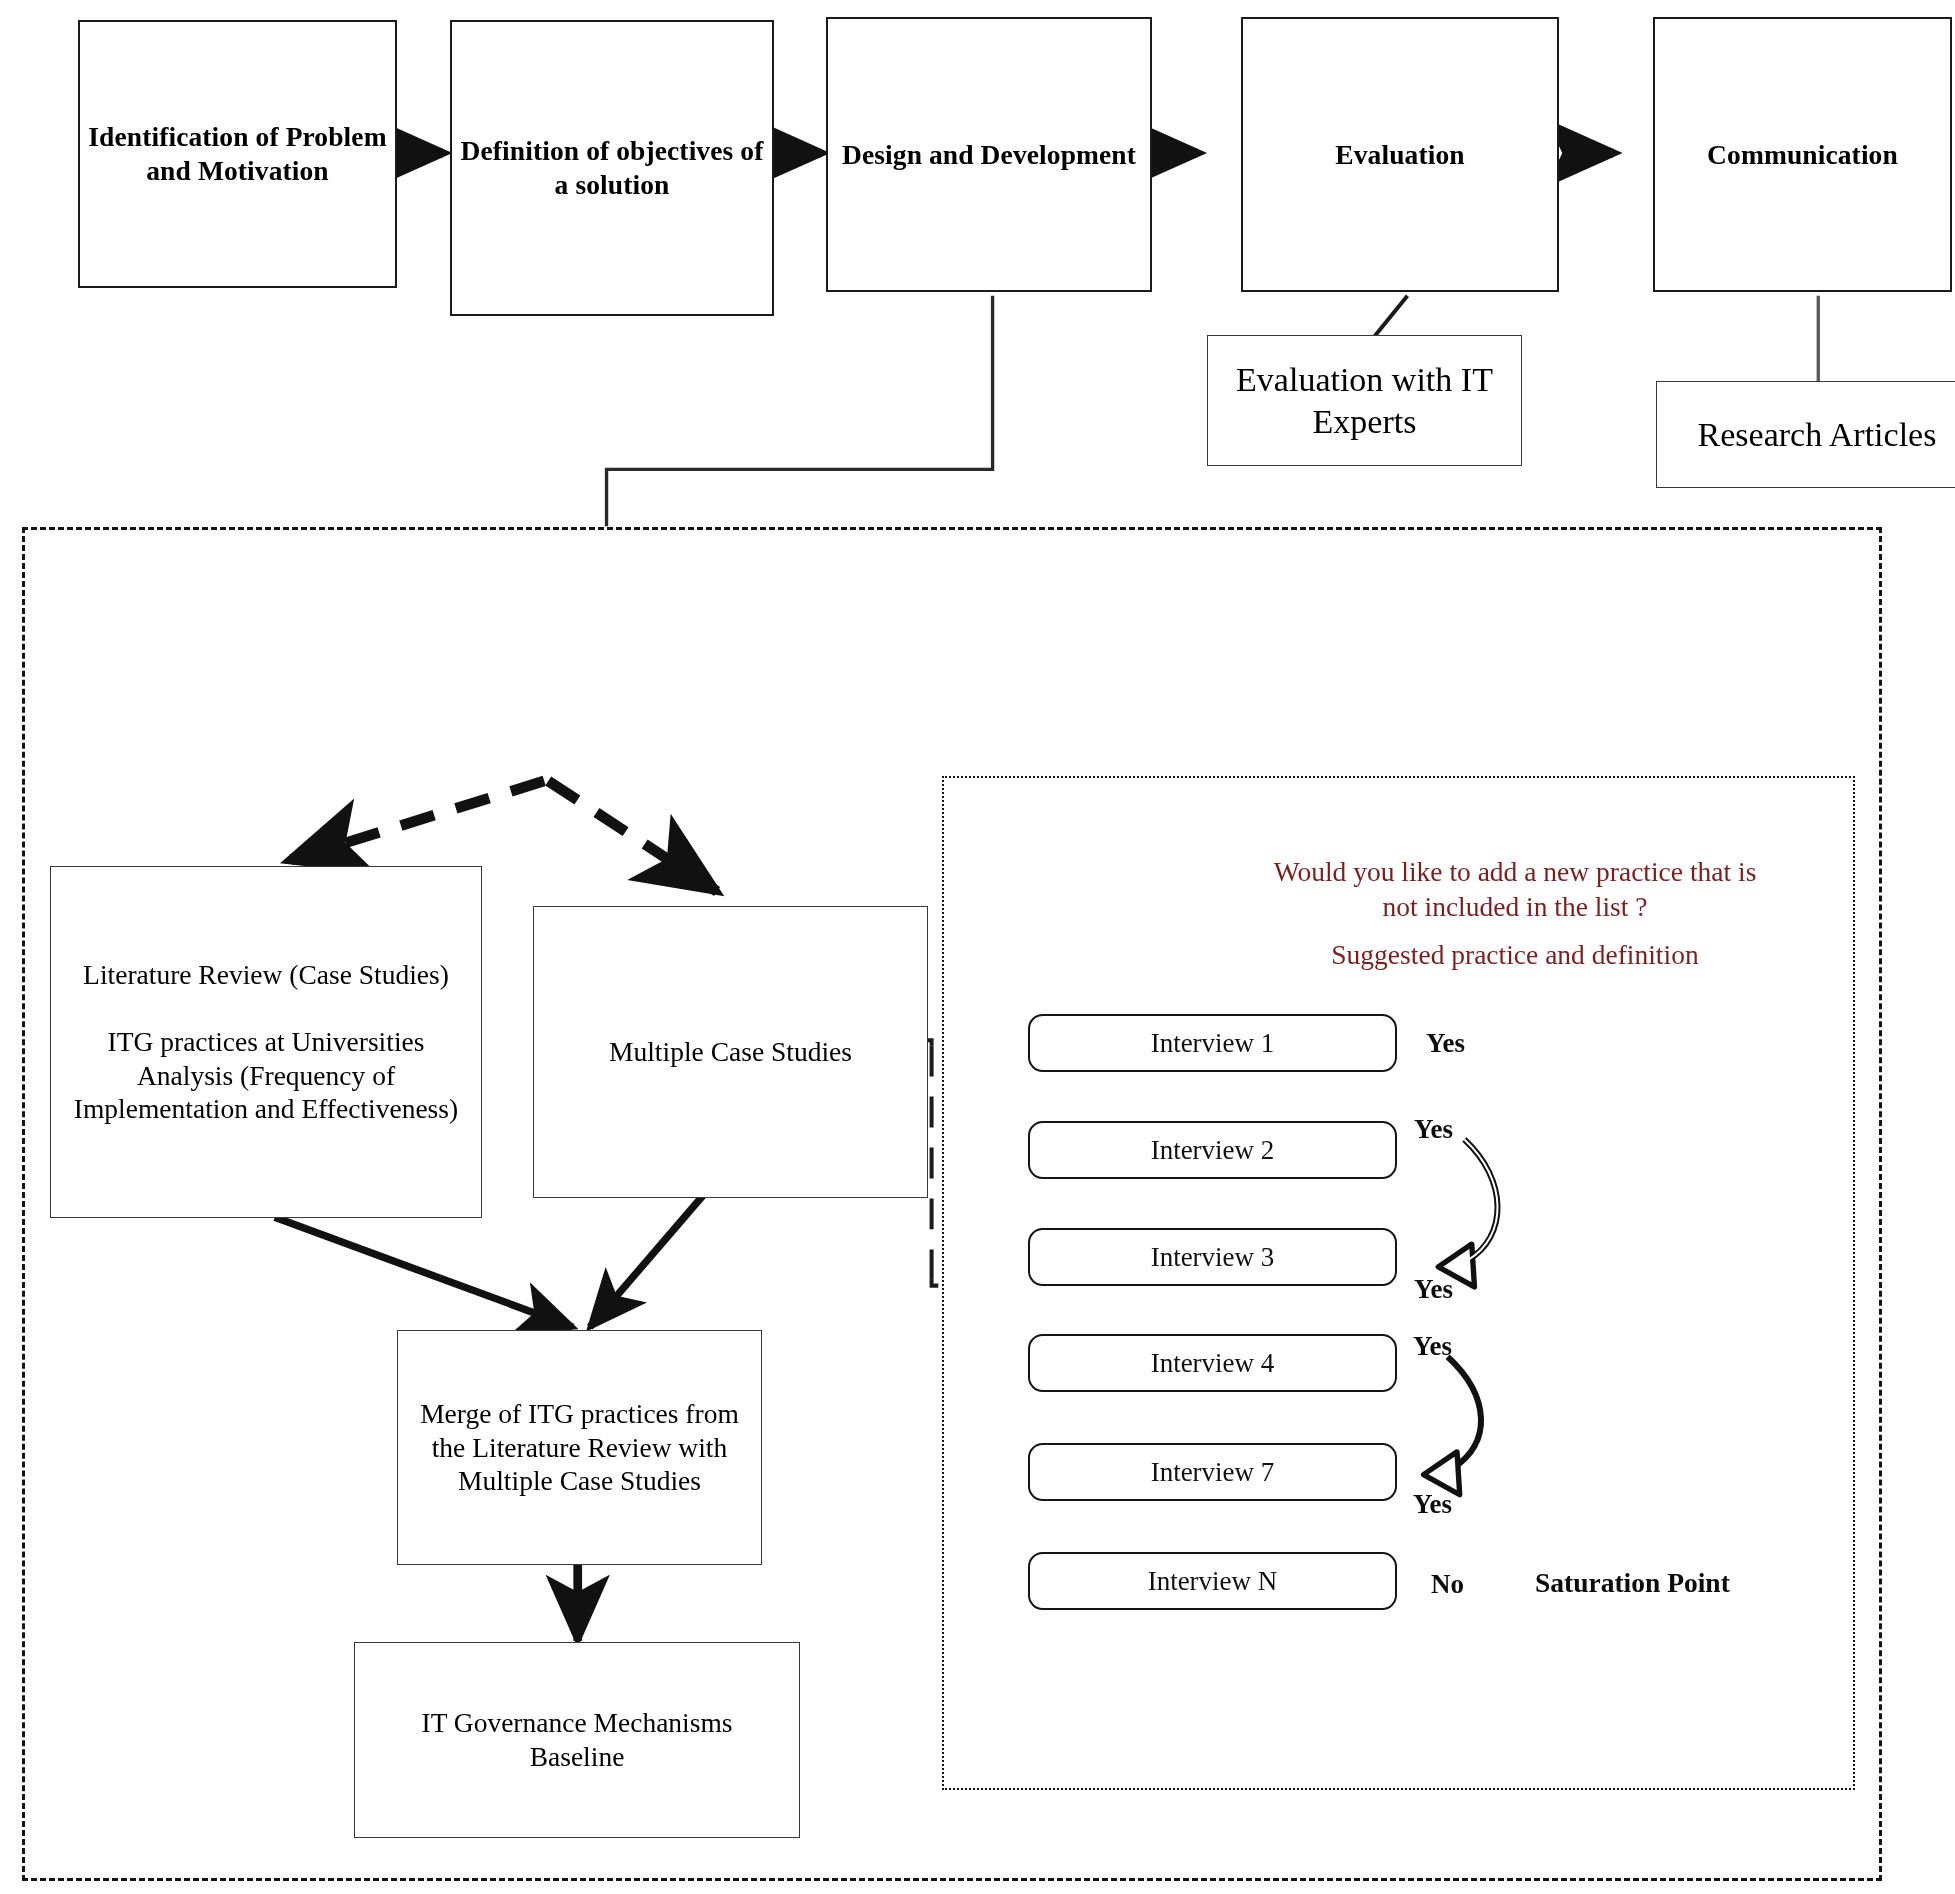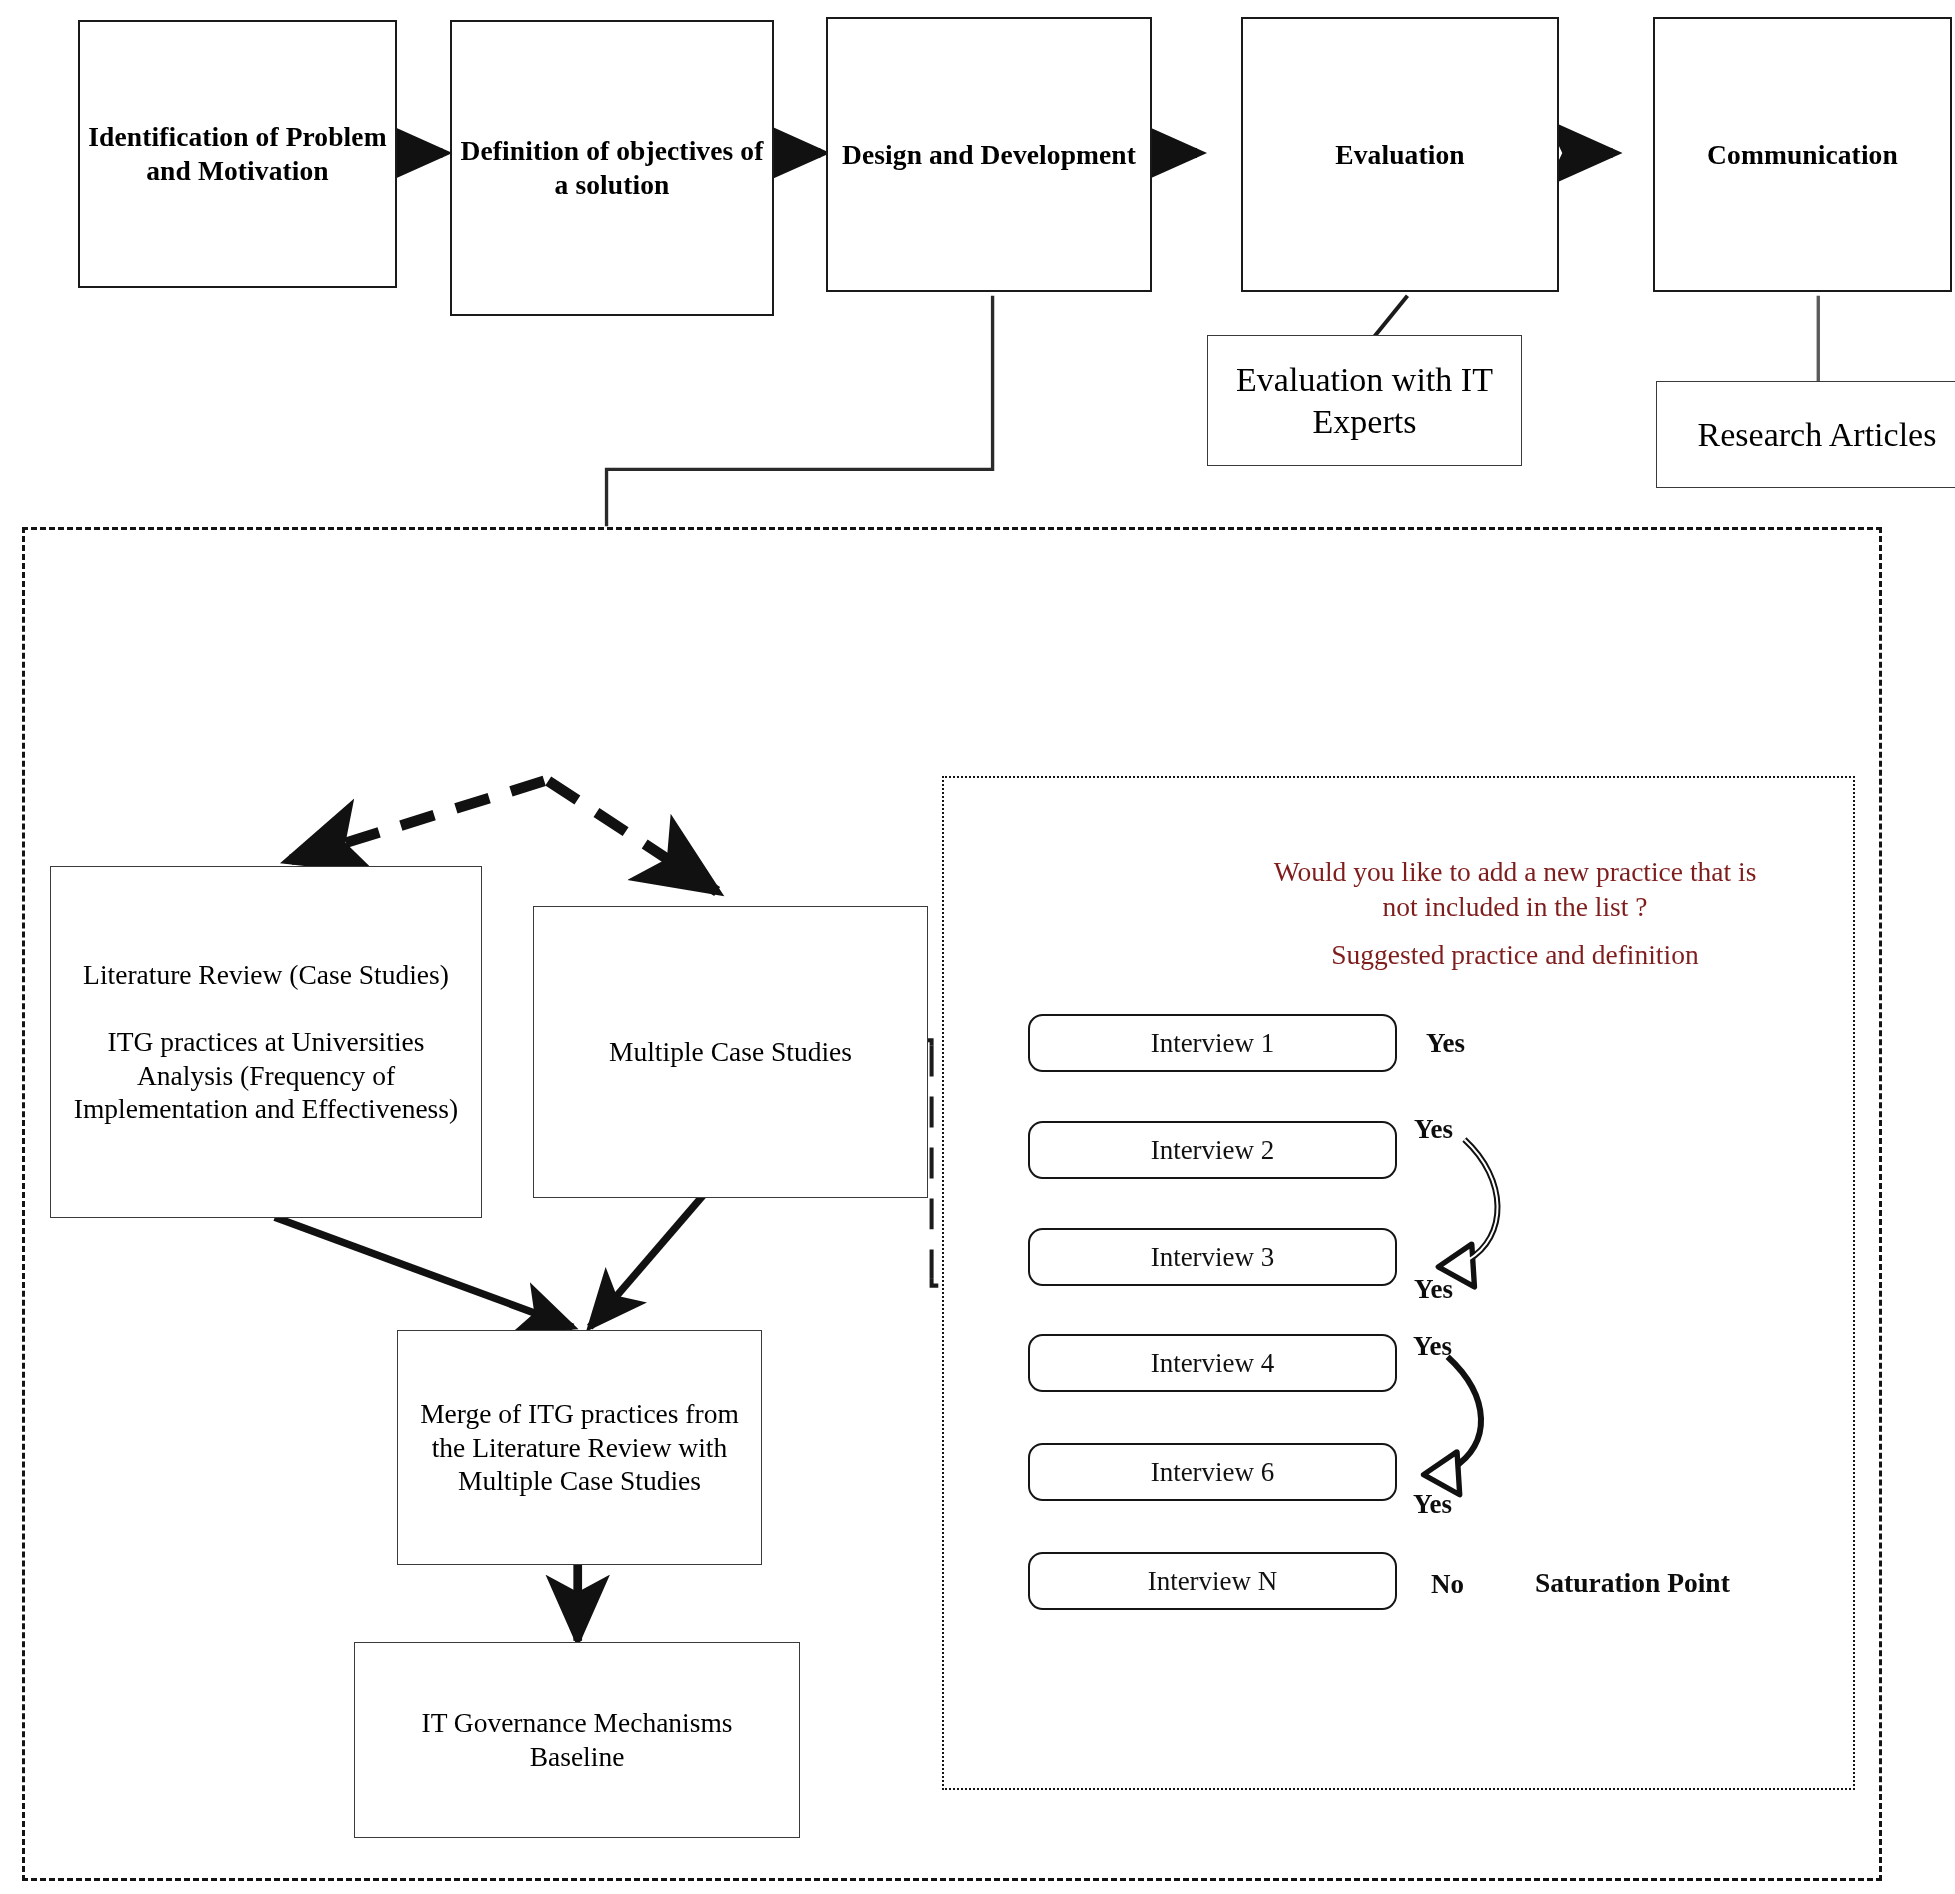--- a/index.html
+++ b/index.html
@@ -230,21 +230,21 @@
     <span>Interview 3</span>
   </div>
   <div class="ans" style="left:1414px; top:1274px;">Yes</div>
 
   <div class="pill" style="left:1028px; top:1334px; width:369px; height:58px;">
     <span>Interview 4</span>
   </div>
   <div class="ans" style="left:1413px; top:1331px;">Yes</div>
 
   <div class="pill" style="left:1028px; top:1443px; width:369px; height:58px;">
-    <span>Interview 6</span>
+    <span>Interview 7</span>
   </div>
   <div class="ans" style="left:1413px; top:1489px;">Yes</div>
 
   <div class="pill" style="left:1028px; top:1552px; width:369px; height:58px;">
     <span>Interview N</span>
   </div>
   <div class="ans" style="left:1431px; top:1569px;">No</div>
 
   <div class="satur" style="left:1535px; top:1567px;">Saturation Point</div>
 

